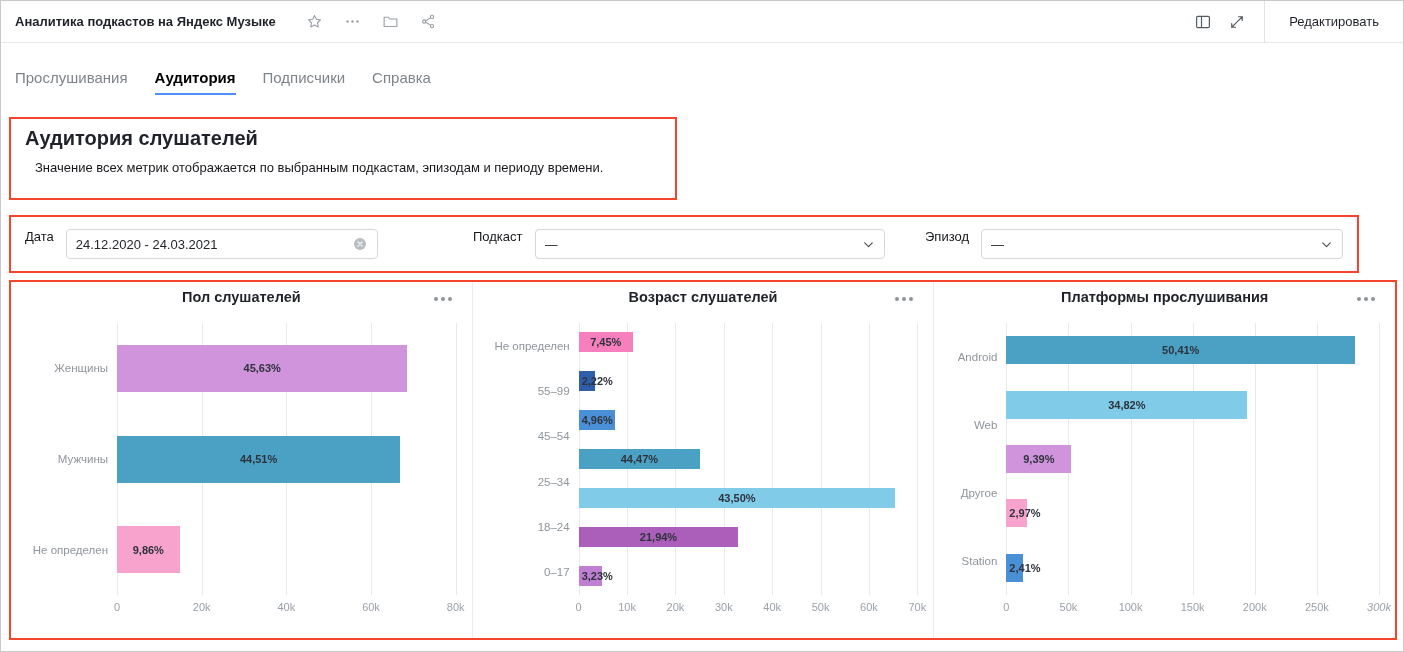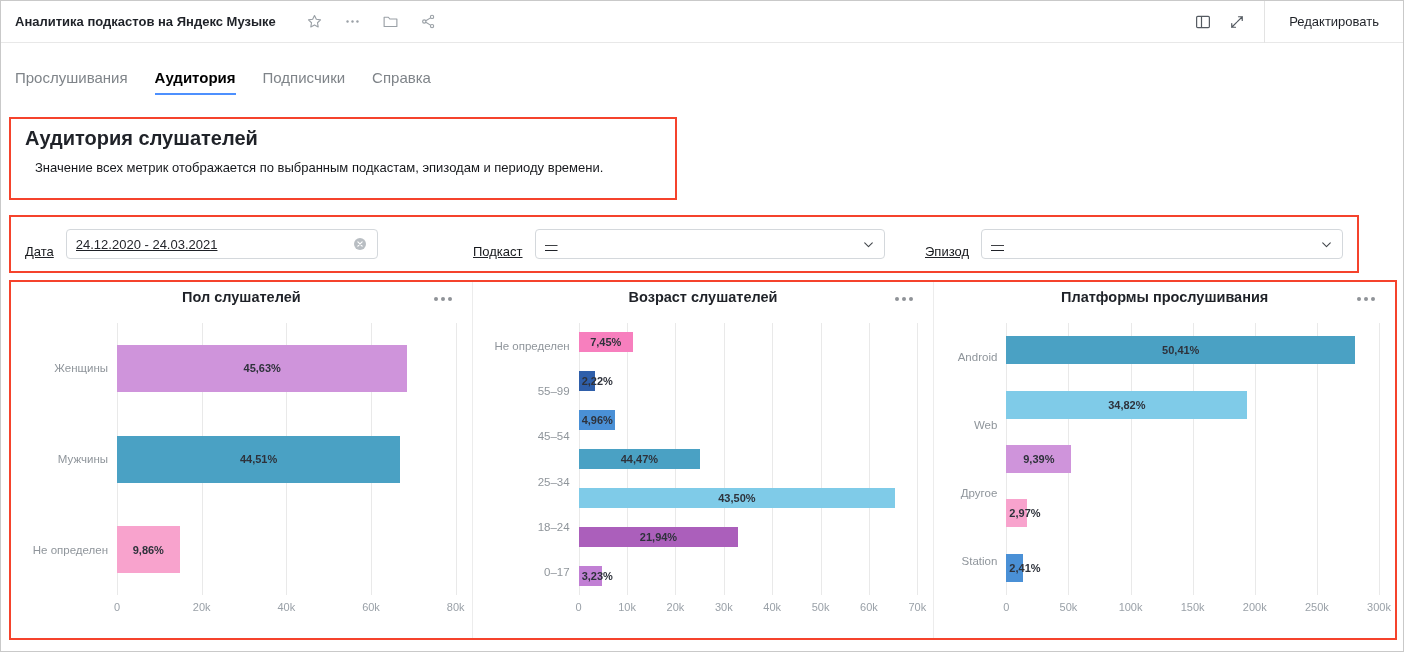--- a/index.html
+++ b/index.html
@@ -53,21 +53,21 @@
 
   .intro-box { margin: 22px 0 0 8px; width: 668px; padding: 8px 14px 13px; }
   .intro-box h1 { margin: 0 0 7px 0; font-size: 20px; font-weight: 700; }
   .intro-box p { margin: 10px; font-size: 13px; color: #16181c; }
 
   
   .filters-box {
     margin: 15px 0 0 8px; width: 1350px; height: 58px;
     display: flex; align-items: center; padding: 0 14px;
   }
-  .fg { display: flex; align-items: flex-end; text-decoration: underline; }
+  .fg { display: flex; align-items: flex-start; }
   .fg-date { width: 448px; }
   .fg-podcast { width: 452px; }
   .fg-episode { flex: 1; }
   .flabel { font-size: 13px; color: #16181c; margin-right: 12px; white-space: nowrap; }
   .inputbox {
     height: 30px; border: 1px solid #d4d8dc; border-radius: 4px;
     display: flex; align-items: center; padding: 0 9px;
     background: #fff; cursor: pointer;
   }
   .fg-date .inputbox { width: 312px; }
@@ -394,19 +394,19 @@
       </div>
       <div class="axis-row">
         <div class="axis-spacer"></div>
         <div class="axis">
             <div class="tick" style="left: 0%;">0</div>
             <div class="tick" style="left: 16.6667%;">50k</div>
             <div class="tick" style="left: 33.3333%;">100k</div>
             <div class="tick" style="left: 50%;">150k</div>
             <div class="tick" style="left: 66.6667%; text-align: center;">200k</div>
             <div class="tick" style="left: 83.3333%;">250k</div>
-            <div class="tick" style="left: 100%;">300k</div>
+            <div class="tick" style="left: 100%; font-style: italic;">300k</div>
           </div>
       </div>
     </div>
 
   </section>
 </div>
 
 </body></html>

